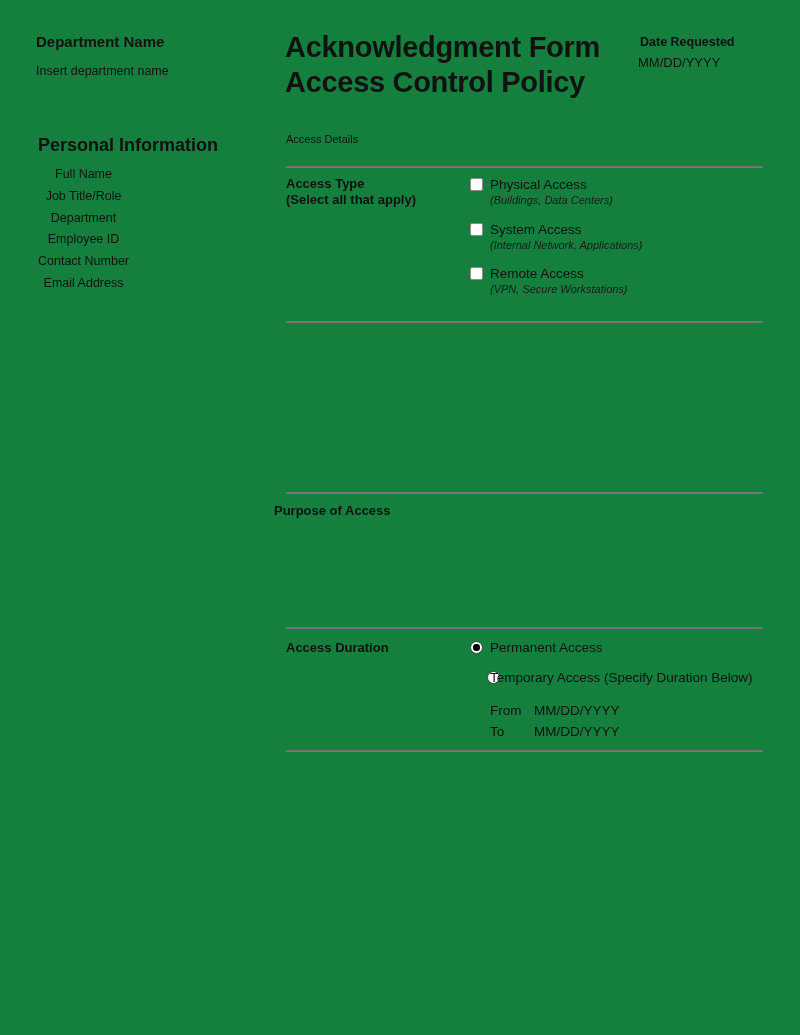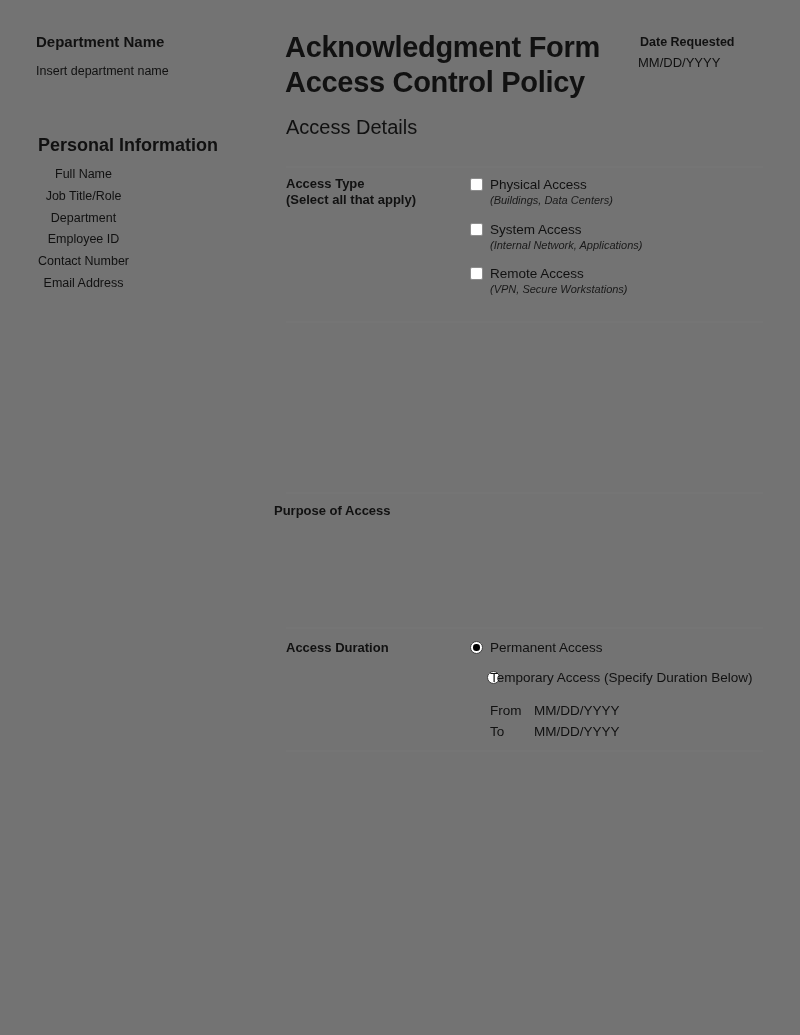--- a/index.html
+++ b/index.html
@@ -5,39 +5,39 @@
   * { margin: 0; padding: 0; box-sizing: border-box; }
   html, body { background: #ffffff; }
   body {
     font-family: "Liberation Sans", "DejaVu Sans", sans-serif;
     color: #111111;
   }
   .page {
     position: relative;
     width: 800px;
     height: 1035px;
-    background: #737373;
+    background: #15803d;
     overflow: hidden;
   }
   .abs { position: absolute; }
 
   
   .dept-label   { left: 36px; top: 33px;  font-size: 15px; font-weight: bold; }
   .dept-ph      { left: 36px; top: 64px;  font-size: 12.5px; }
   .pi-heading   { left: 38px; top: 135px; font-size: 18px; font-weight: bold; }
   .pi-list      { left: 38px; top: 164px; font-size: 12.5px; text-align: center; }
   .pi-list .pi-item { line-height: 21.8px; list-style: none; }
 
   
   .form-title   { left: 285px; top: 30px; font-size: 29px; font-weight: bold; line-height: 35px; letter-spacing: -0.3px; }
   .date-label   { left: 640px; top: 35px; font-size: 12.5px; font-weight: bold; }
   .date-value   { left: 638px; top: 55px; font-size: 13px; }
 
   
-  .section-heading { left: 286px; top: 116px; font-size: 20px; font-weight: normal; }
+  .section-heading { left: 286px; top: 133px; font-size: 11px; font-weight: normal; }
   .divider { left: 286px; width: 477px; height: 2px; background: #757575; }
   .hr1 { top: 166px; } .hr2 { top: 321px; } .hr3 { top: 492px; }
   .hr4 { top: 627px; } .hr5 { top: 750px; }
 
   .bold-label { font-size: 13px; font-weight: bold; line-height: 16px; }
   .at-label   { left: 286px; top: 176px; }
   .sys-label  { left: 286px; top: 330px; }
   .pur-label  { left: 274px; top: 503px; }
   .dur-label  { left: 286px; top: 640px; }
 

